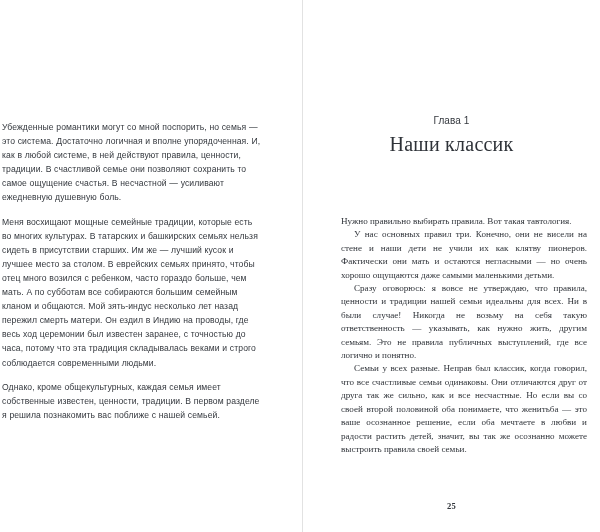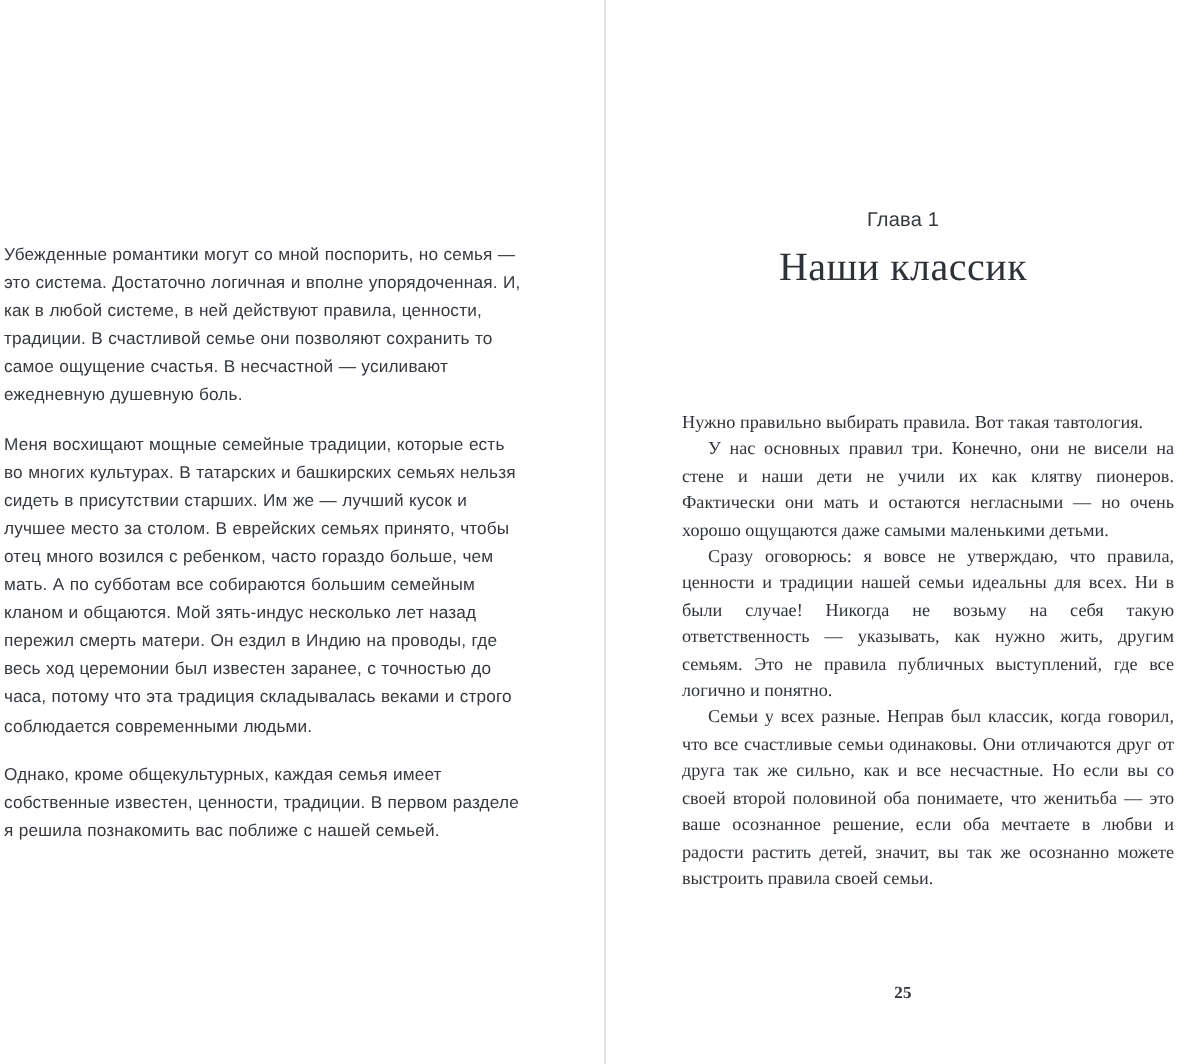--- a/index.html
+++ b/index.html
@@ -57,21 +57,21 @@
     color: #34383e;
     text-align: left;
     word-spacing: 0.02em;
   }
   .left-textblock p:last-child { margin-bottom: 0; }
 
   
   .page-right {
     position: absolute;
     left: 303px;
-    top: 8px;
+    top: 18px;
     width: 297px;
     height: 380px;
   }
   .chapter-head {
     position: absolute;
     left: 0;
     top: 96px;
     width: 297px;
     text-align: center;
   }

